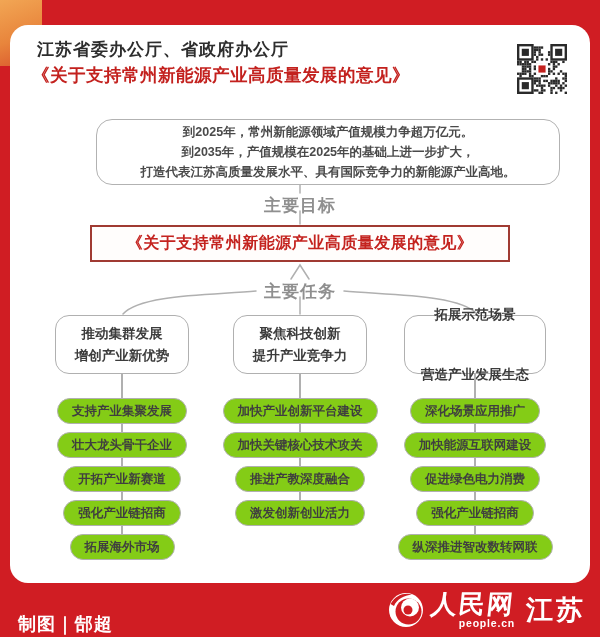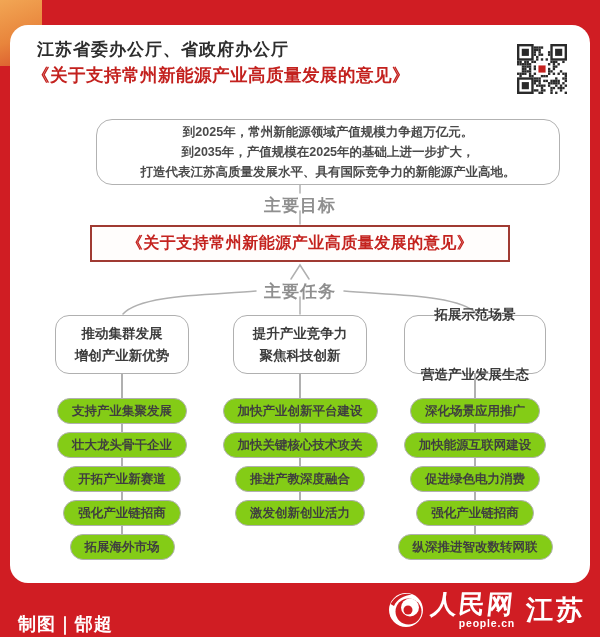--- a/index.html
+++ b/index.html
@@ -293,22 +293,22 @@
     <div class="vline short"></div>
     <div class="pill">开拓产业新赛道</div>
     <div class="vline short"></div>
     <div class="pill">强化产业链招商</div>
     <div class="vline short"></div>
     <div class="pill">拓展海外市场</div>
   </div>
 
   <div class="col col-1">
     <div class="hbox w132">
+      <div>聚焦科技创新</div>
       <div>提升产业竞争力</div>
-      <div>聚焦科技创新</div>
     </div>
     <div class="vline tall"></div>
     <div class="pill">加快产业创新平台建设</div>
     <div class="vline short"></div>
     <div class="pill">加快关键核心技术攻关</div>
     <div class="vline short"></div>
     <div class="pill">推进产教深度融合</div>
     <div class="vline short"></div>
     <div class="pill">激发创新创业活力</div>
   </div>

